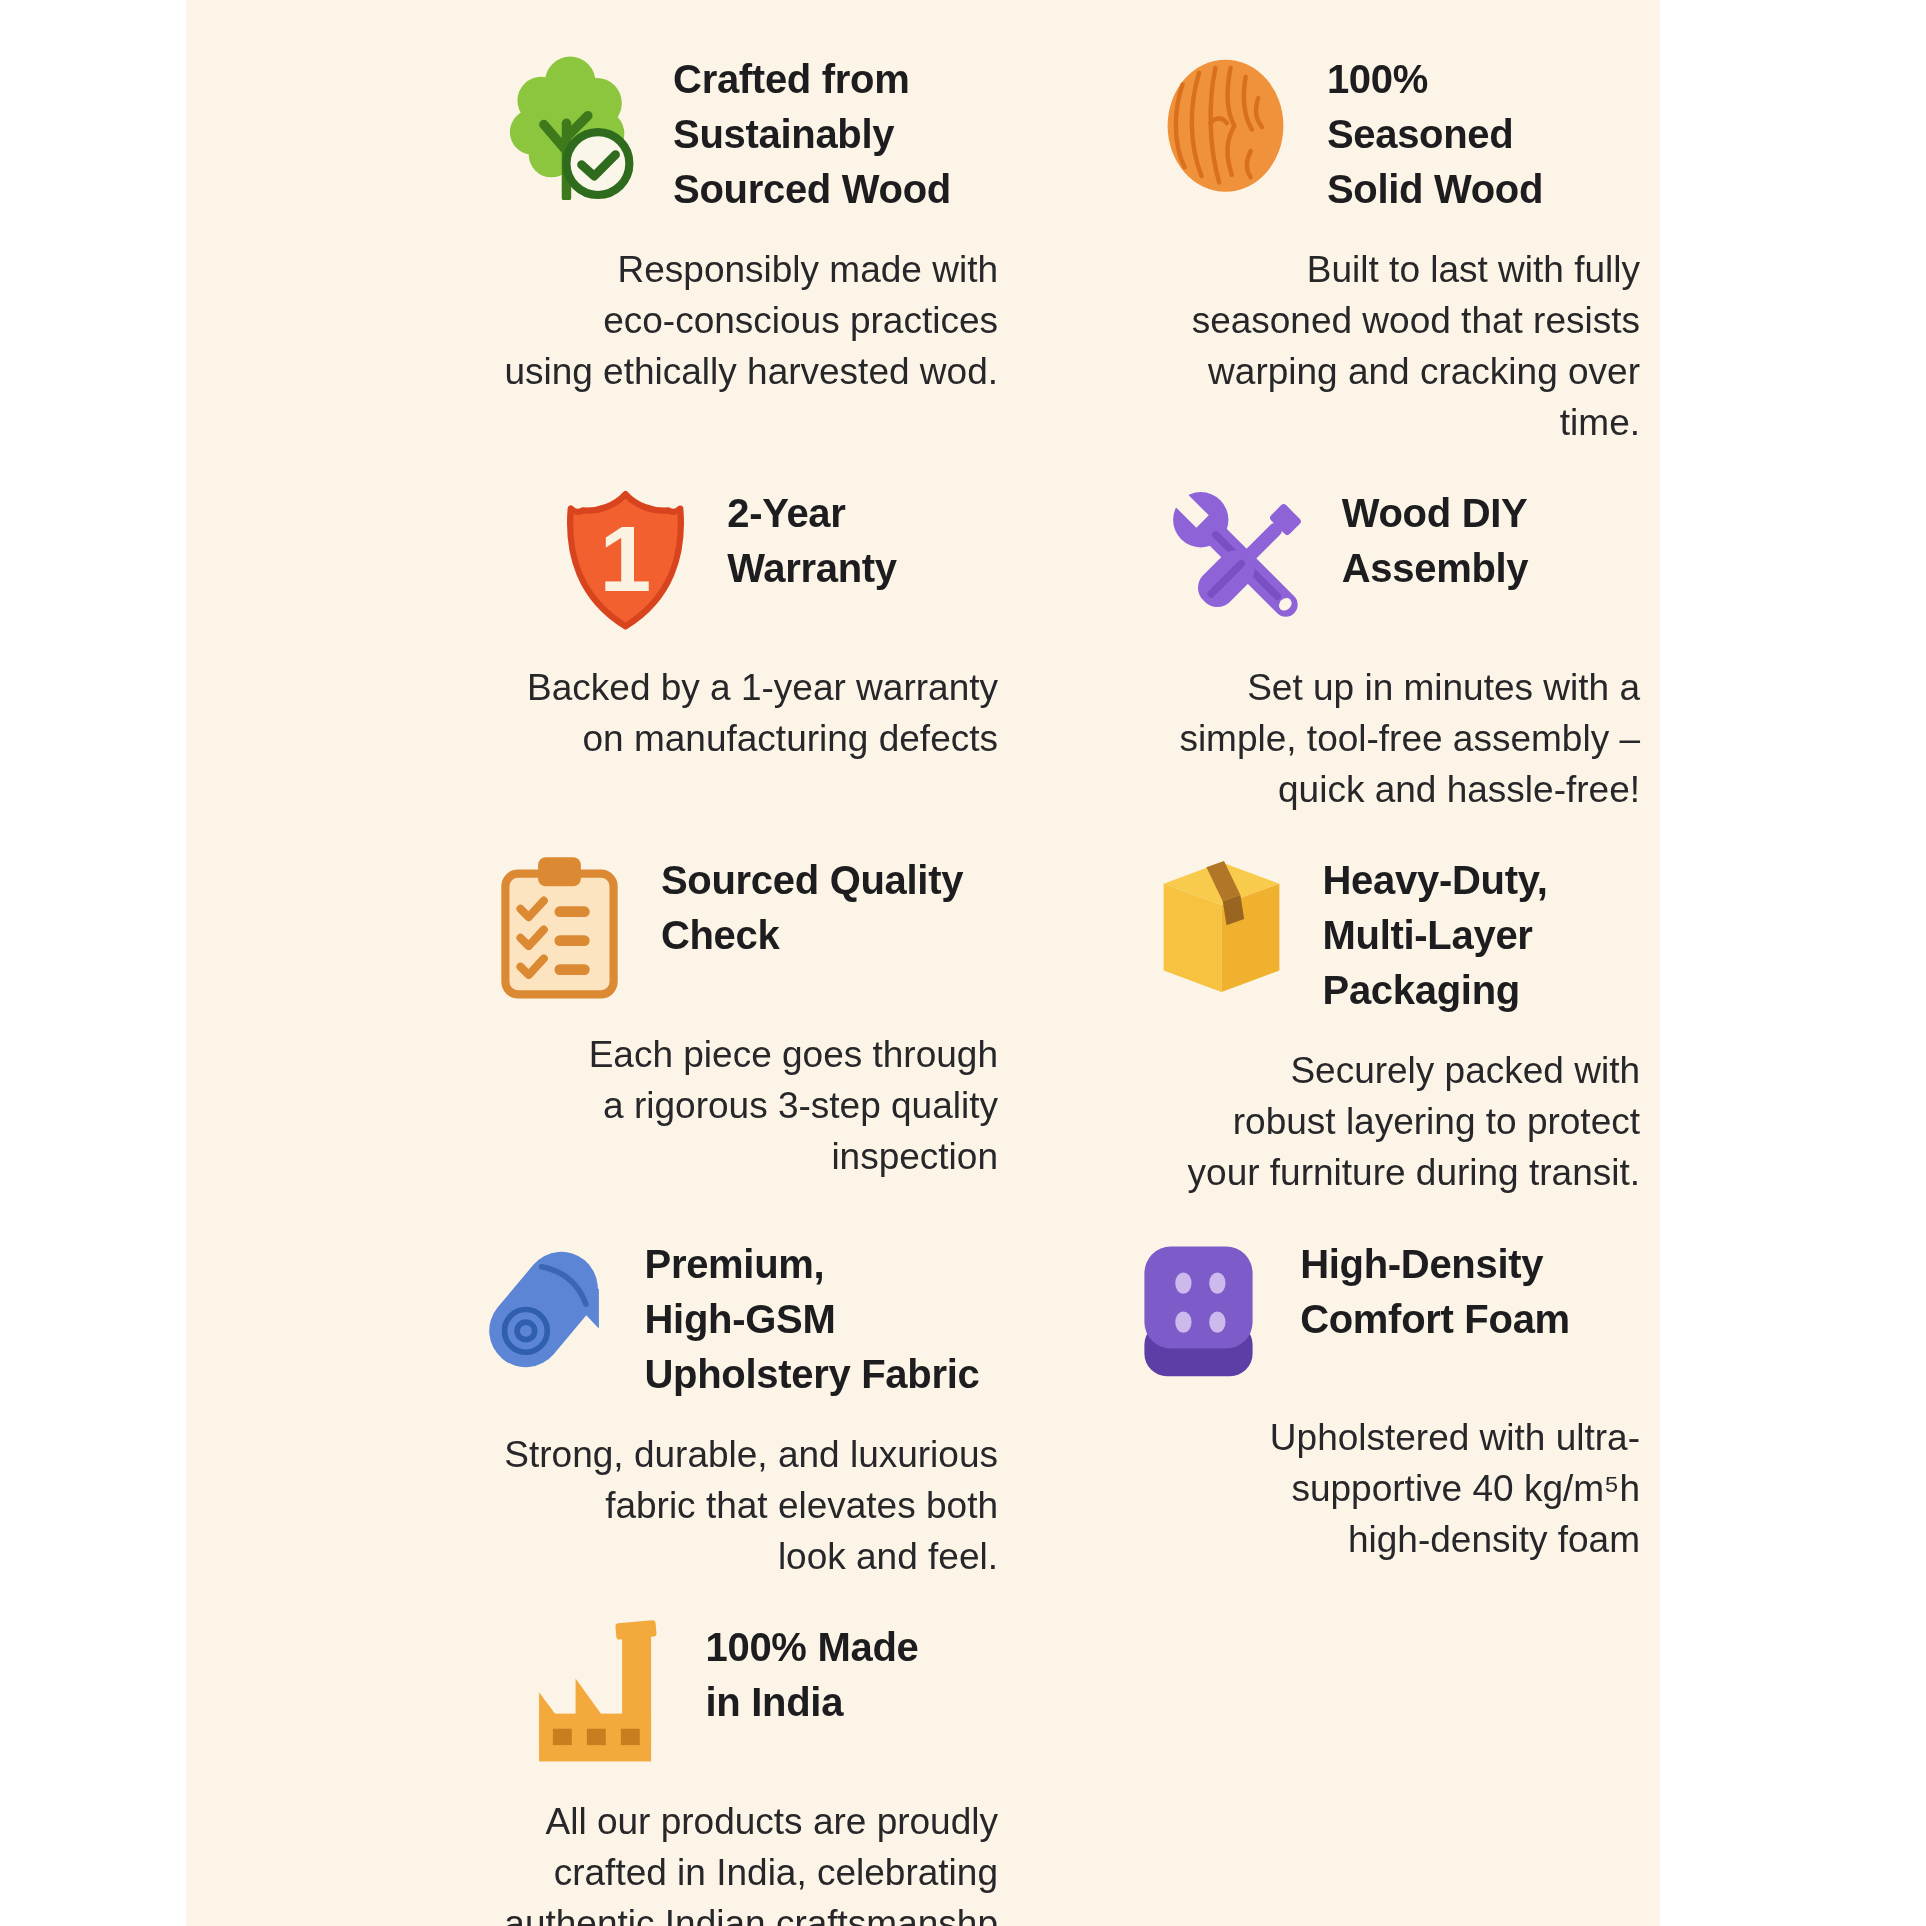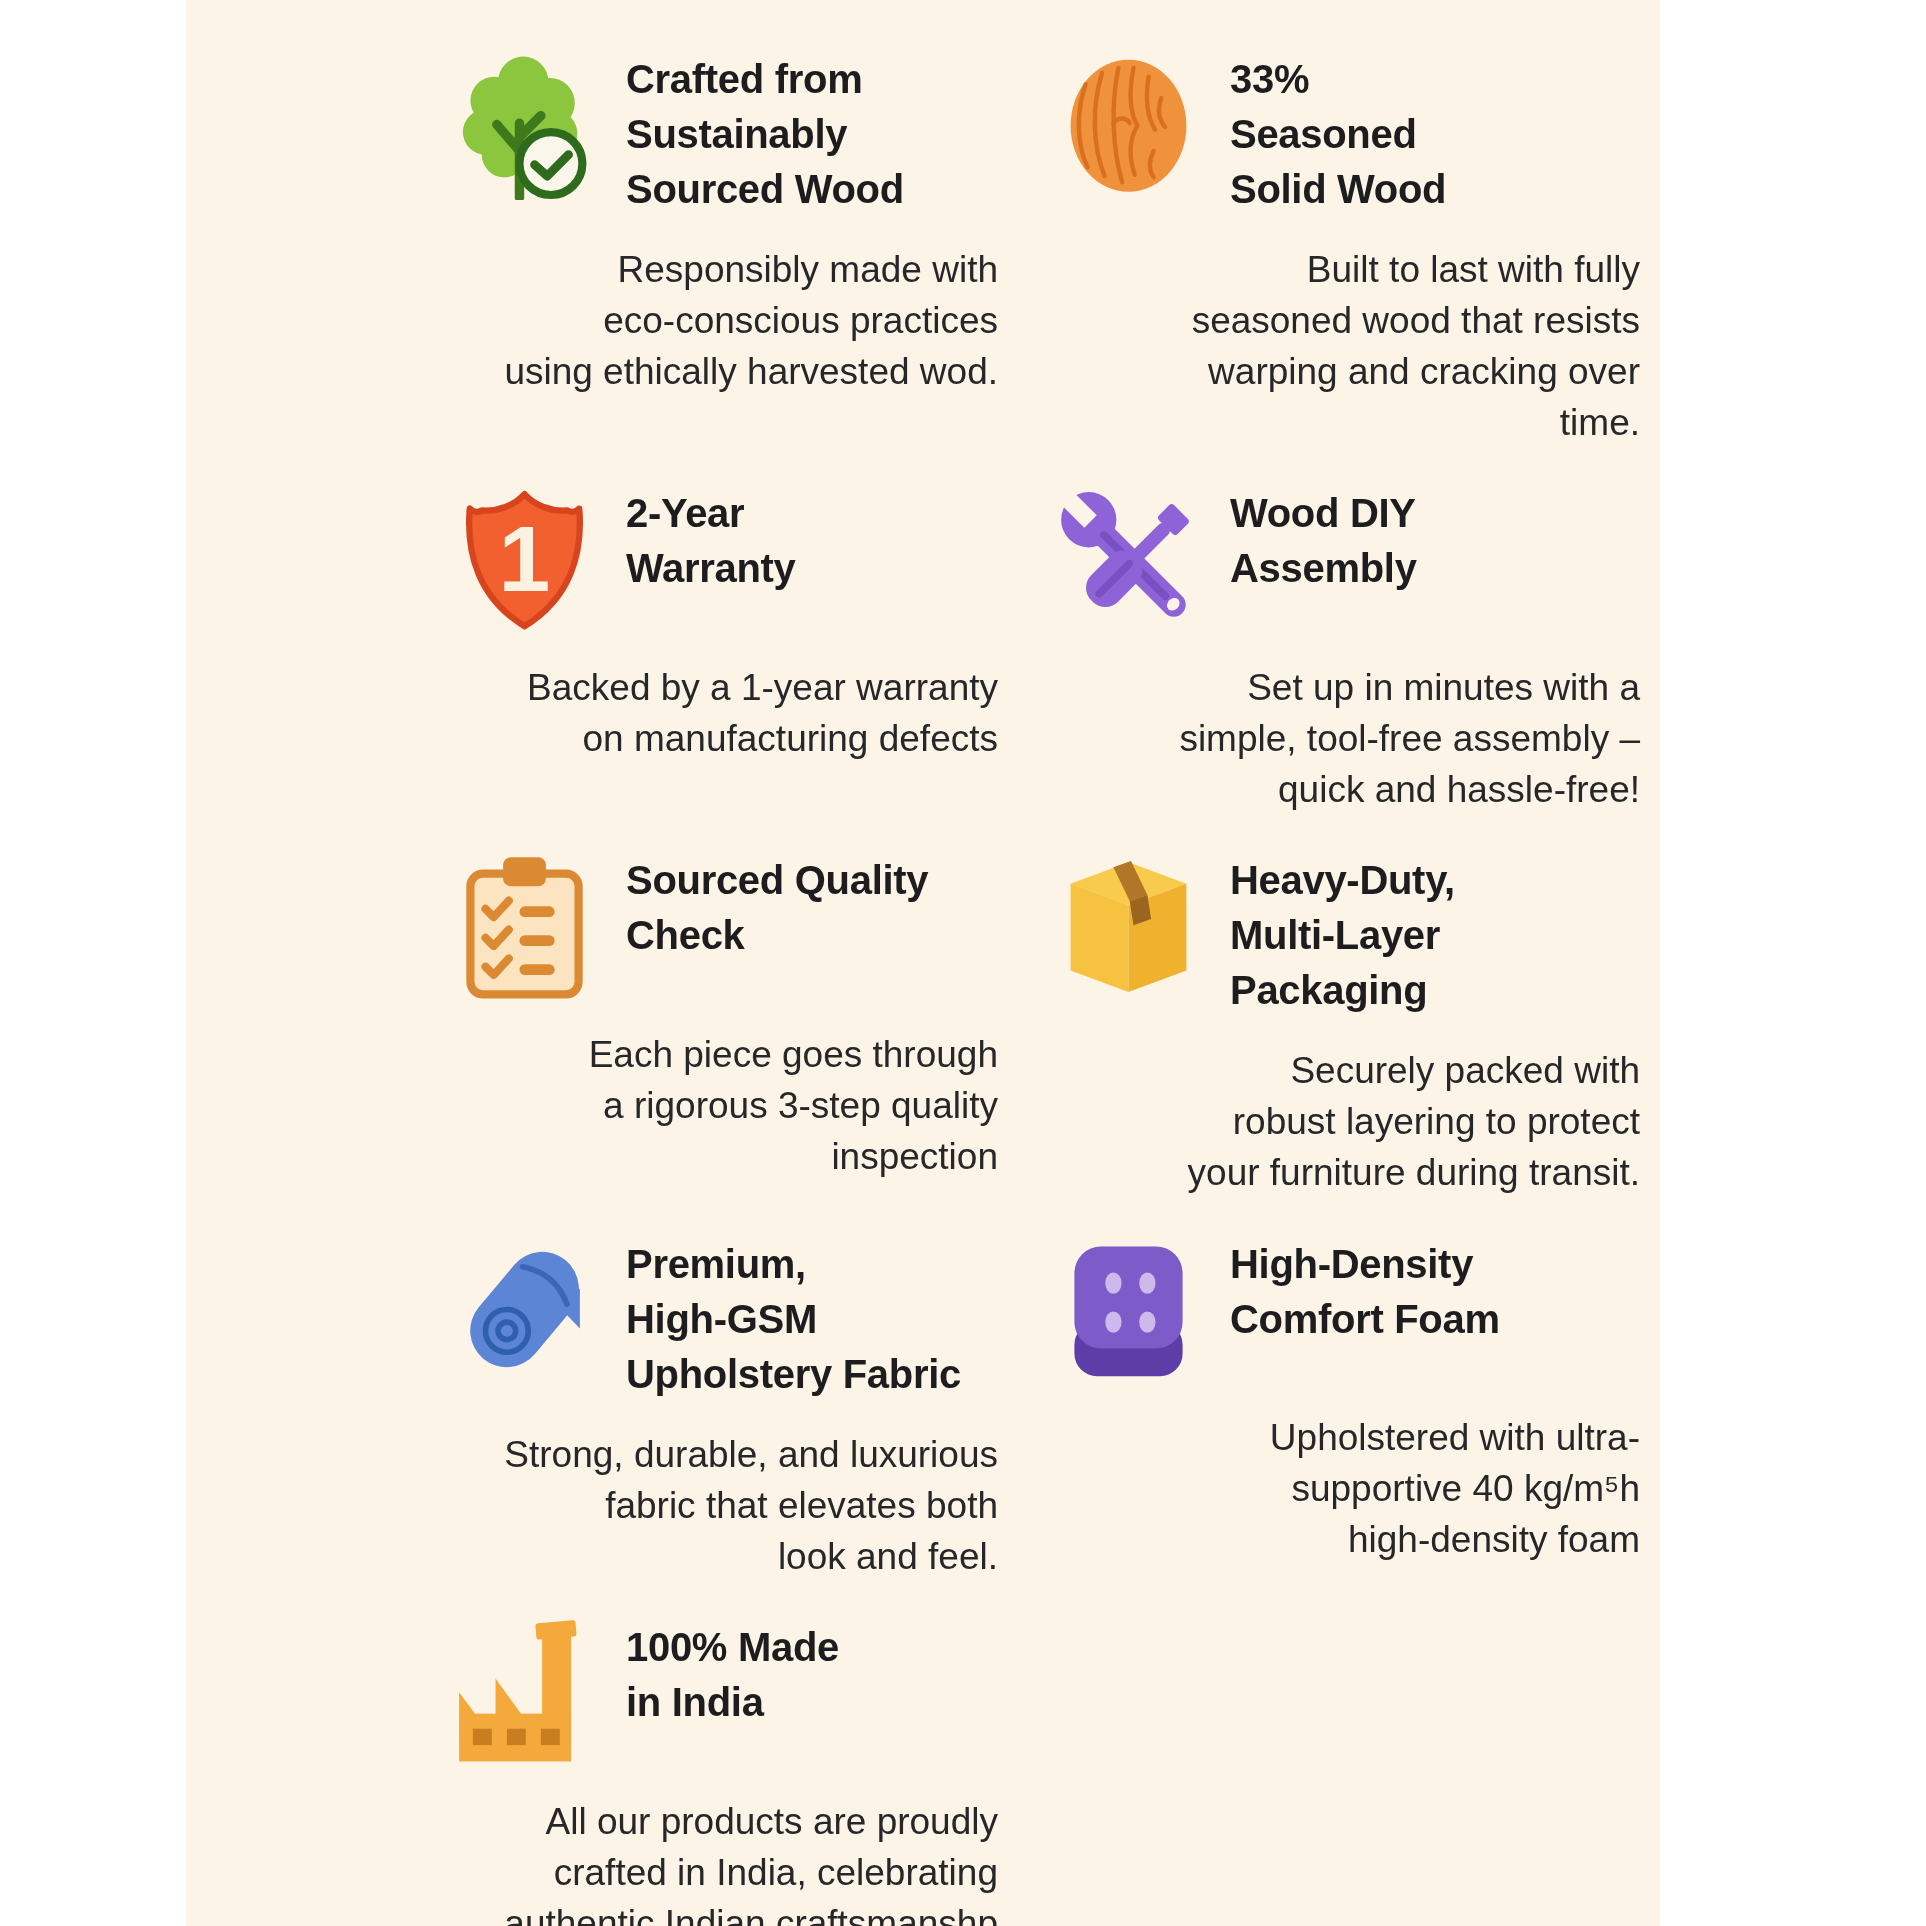--- a/index.html
+++ b/index.html
@@ -13,21 +13,21 @@
     background:#FBF4E7;
   }
   .grid{
     display:grid;
     grid-template-columns:549px 587px;
     column-gap:55px;
     row-gap:36px;
     padding:49px 0 0 263px;
   }
   .feature{display:block;}
-  .head{display:flex;align-items:flex-start;}
+  .head{display:flex;align-items:flex-start;justify-content:center;}
   .icon{width:151px;height:151px;flex:0 0 auto;}
   .icon svg{width:151px;height:151px;display:block;}
   .title{
     margin:2.6px 0 0 26px;
     font-size:40px;line-height:55px;font-weight:bold;
     color:#1D1D1F;letter-spacing:-0.3px;
     white-space:pre-line;
   }
   .desc{
     margin:27px 0 0 0;
@@ -85,21 +85,21 @@
               <path d="M78,38 C62,90 62,152 82,202"></path>
               <path d="M104,30 C92,86 94,158 110,212"></path>
               <path d="M128,30 C120,70 122,100 134,122 C122,142 120,170 130,200"></path>
               <path d="M152,44 C146,80 150,108 162,128"></path>
               <path d="M160,162 C152,178 152,192 160,204"></path>
               <path d="M96,118 C104,108 116,108 122,118"></path>
               <path d="M172,78 C166,96 168,112 178,124"></path>
             </g>
           </svg>
         </span>
-        <h2 class="title">33%
+        <h2 class="title">100%
 Seasoned
 Solid Wood</h2>
       </div>
       <p class="desc">Built to last with fully
 seasoned wood that resists
 warping and cracking over
 time.</p>
     </div>
 
     <div class="feature">

